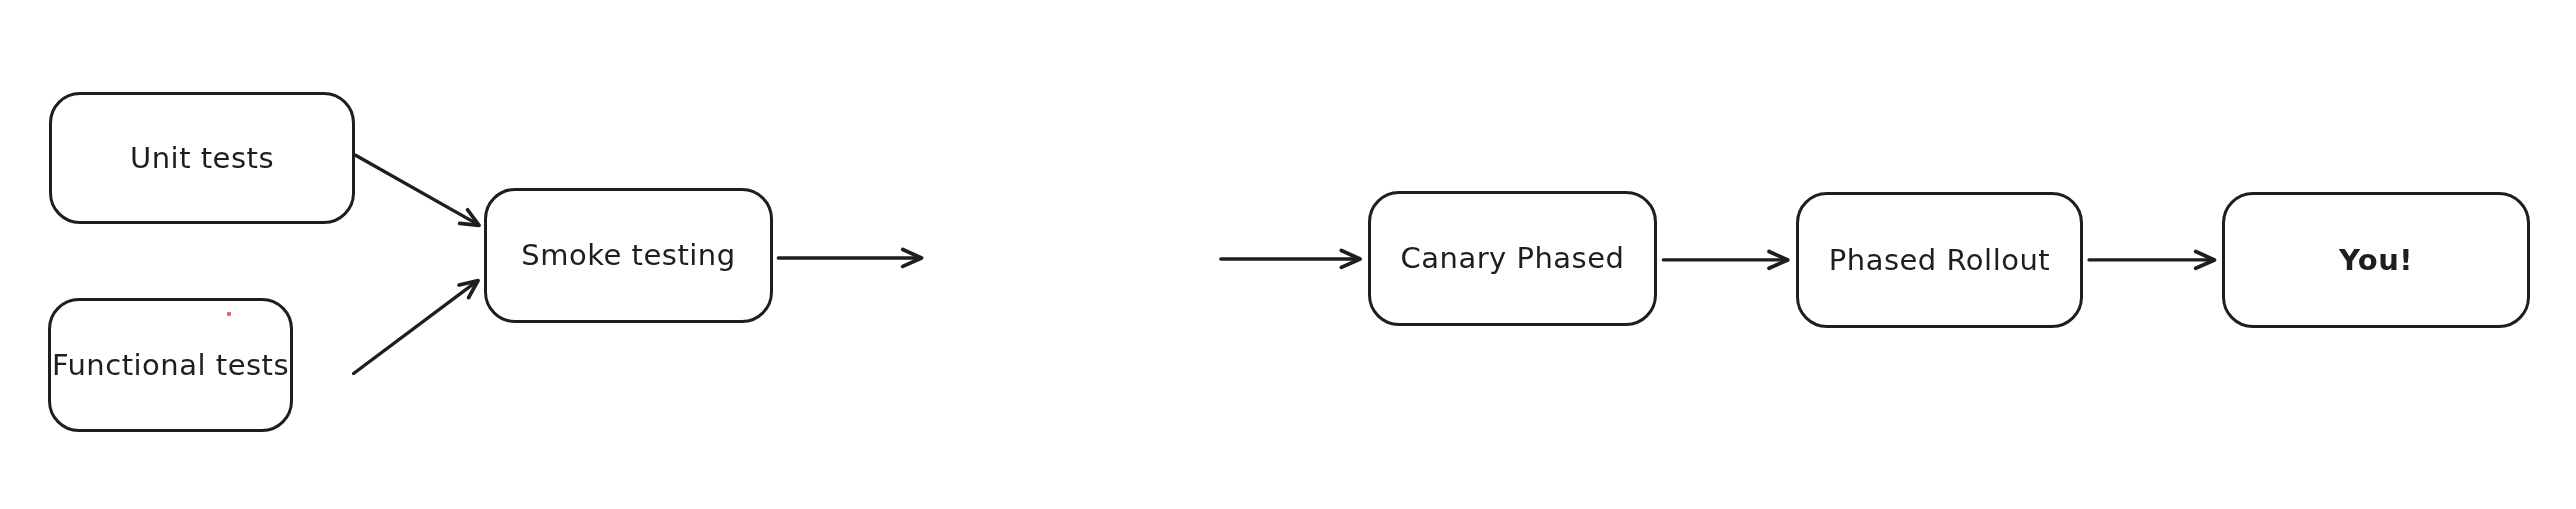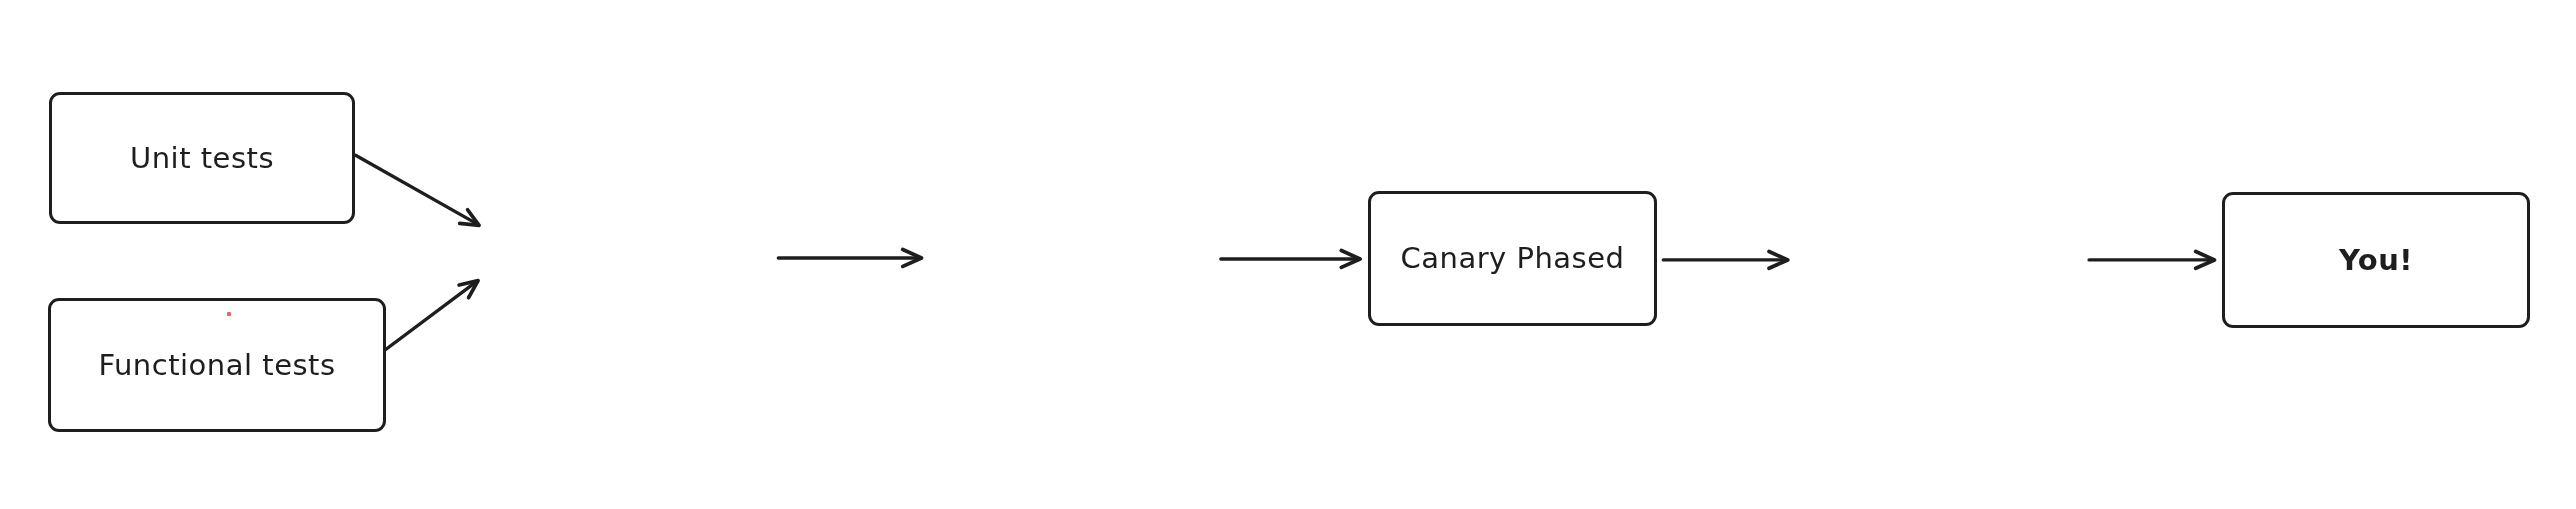--- a/index.html
+++ b/index.html
@@ -31,37 +31,37 @@
     stroke: #1e1e1e;
     stroke-width: 3.8;
     stroke-linecap: round;
     stroke-linejoin: round;
     fill: none;
   }
   .node {
     position: absolute;
     box-sizing: border-box;
     border: 3.5px solid #1e1e1e;
-    border-radius: 11px;
+    border-radius: 31px;
     background: #ffffff;
     display: flex;
     align-items: center;
     justify-content: center;
     text-align: center;
   }
   .node-label {
     color: #1e1e1e;
     font-size: 29px;
     line-height: 1.32;
     white-space: pre-line;
     letter-spacing: 0.5px;
   }
   
   .n-unit       { left: 49px;   top: 92px;  width: 306px; height: 132px; }
-  .n-functional { left: 48px;   top: 298px; width: 338px; height: 134px; }
+  .n-functional { left: 48px;   top: 298px; width: 245px; height: 134px; }
   .n-smoke      { left: 484px;  top: 188px; width: 289px; height: 135px; }
   .n-dbt        { left: 927px;  top: 190px; width: 288px; height: 134px; }
   .n-canary     { left: 1368px; top: 191px; width: 289px; height: 135px; }
   .n-phased     { left: 1796px; top: 192px; width: 287px; height: 136px; }
   .n-you        { left: 2222px; top: 192px; width: 308px; height: 136px; font-weight: bold; }
   .artifact-dot {
     position: absolute;
     left: 227px;
     top: 312px;
     width: 4px;
@@ -110,26 +110,32 @@
   </svg>
 
   <div class="node n-unit">
     <span class="node-label">Unit tests</span>
   </div>
 
   <div class="node n-functional">
     <span class="node-label">Functional tests</span>
   </div>
 
+  <div class="node n-smoke">
+    <span class="node-label">Smoke testing</span>
+  </div>
 
 
   <div class="node n-canary">
     <span class="node-label">Canary Phased</span>
   </div>
 
+  <div class="node n-phased">
+    <span class="node-label">Phased Rollout</span>
+  </div>
 
   <div class="node n-you">
     <span class="node-label">You!</span>
   </div>
 
   <div class="artifact-dot"></div>
 
 </div>
 
 

